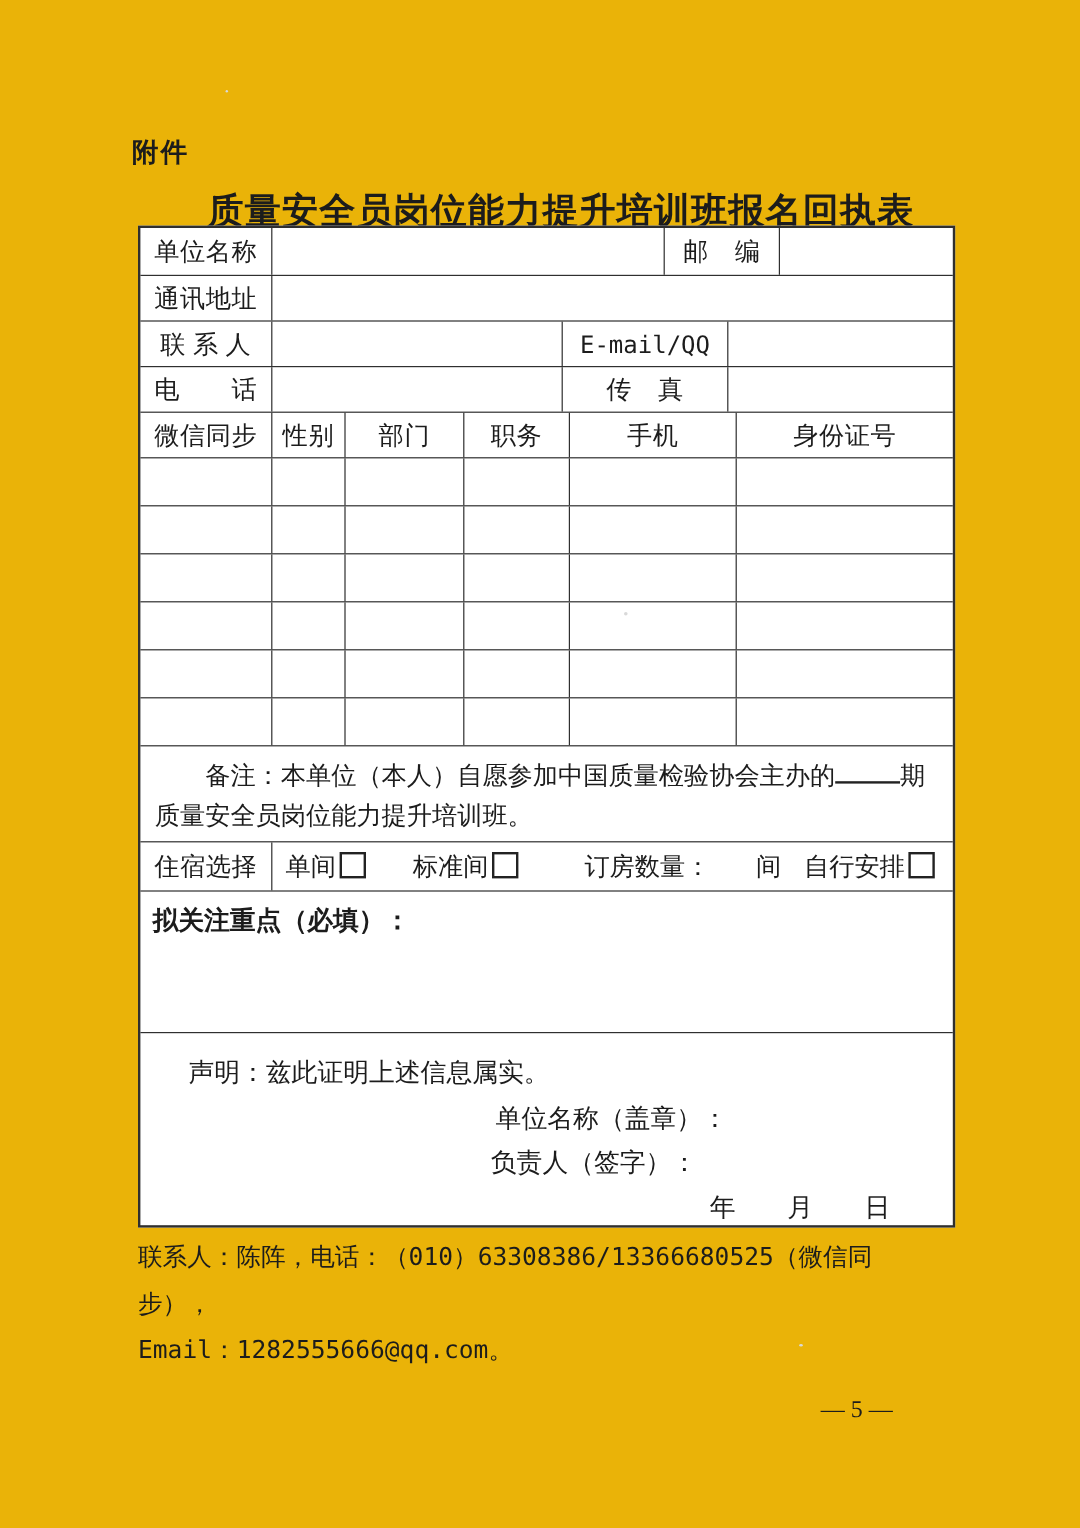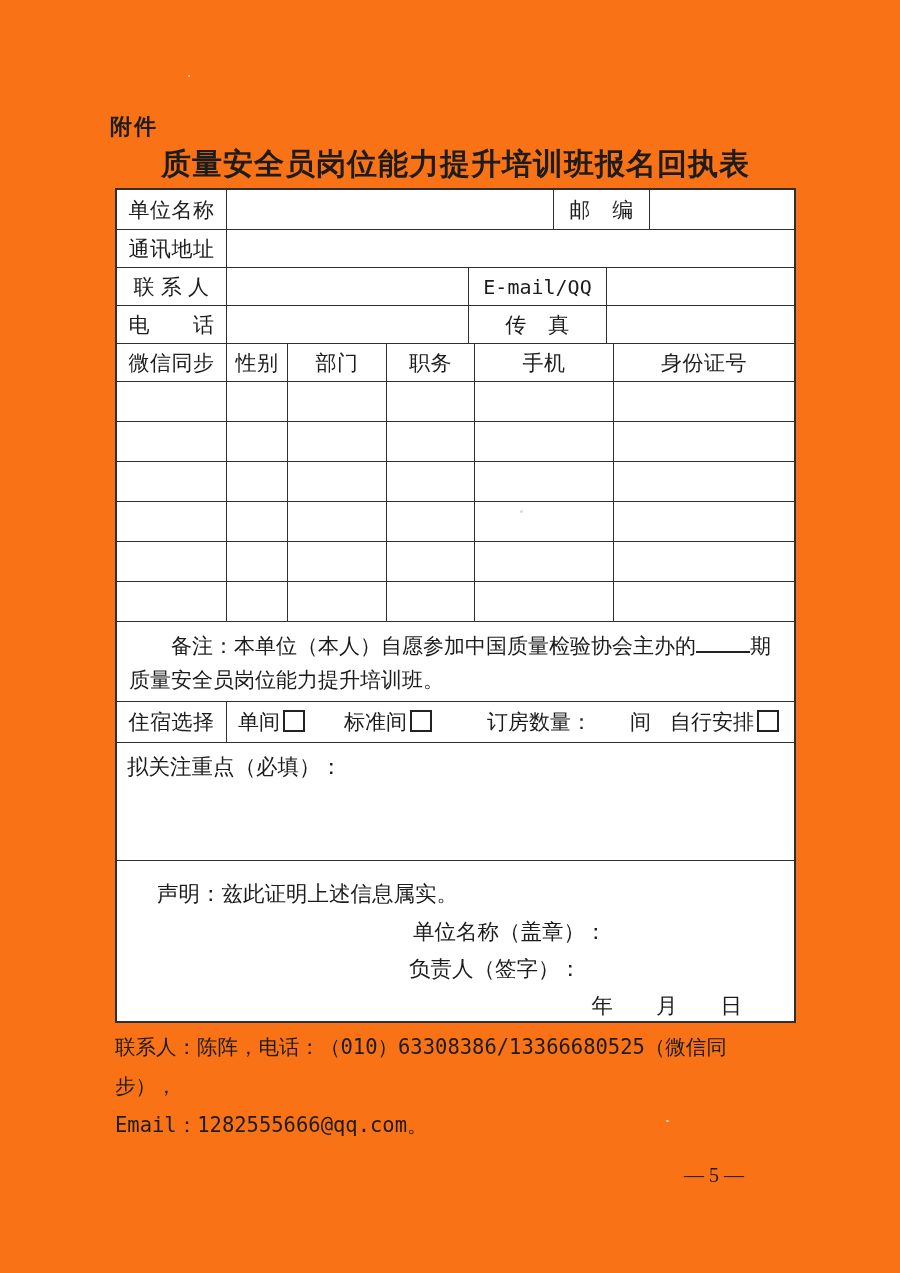--- a/index.html
+++ b/index.html
@@ -1,32 +1,32 @@
 <!DOCTYPE html>
 <html><head>
 <meta charset="utf-8">
 <style>
   html,body{margin:0;padding:0;}
   body{background:#fff;}
   .page{
-    position:relative;width:900px;height:1273px;background:#f97316;overflow:hidden;
+    position:relative;width:900px;height:1273px;background:#eab308;overflow:hidden;
     font-family:"Liberation Serif","DejaVu Serif",serif;color:#1c1c1c;
   }
   .attachment{position:absolute;left:110px;top:112px;font-size:22px;font-weight:bold;letter-spacing:2px;}
-  .title{position:absolute;left:115px;top:144px;width:681px;margin:0;text-align:center;
+  .title{position:absolute;left:115px;top:144px;width:681px;margin:12px;text-align:center;
     font-size:30px;font-weight:bold;letter-spacing:1px;font-family:"Liberation Sans","DejaVu Sans",sans-serif;}
   .form-table{position:absolute;left:115px;top:188px;width:681px;border:2px solid #2f2f2f;box-sizing:border-box;background:#fff;}
   .row{display:flex;border-bottom:1.5px solid #2f2f2f;box-sizing:border-box;}
   .row.no-bb{border-bottom:none;}
   .cell{border-right:1.5px solid #2f2f2f;box-sizing:border-box;display:flex;align-items:center;overflow:hidden;}
   .cell.last{border-right:none;}
   .rows-host{display:contents;}
   .w110{width:110px;text-align:center;}.w61{width:61px;}.w99{width:99px;}.w88{width:88px;}.w139{width:139px;}
   .w327{width:327px;}.w96{width:96px;}.w242{width:242px;}.w138{width:138px;}.grow{flex:1;}
-  .h40{height:40px;}.h38{height:38px;}.h80{height:80px;}.h41{height:41px;}.h118{height:118px;}.h160{height:160px;}
+  .h40{height:40px;}.h38{height:38px;}.h80{height:80px;}.h41{height:41px;}.h118{height:118px;font-weight:bold;}.h160{height:160px;}
   .label{justify-content:center;font-size:21px;letter-spacing:.5px;white-space:pre;}
   .mono{font-family:"DejaVu Sans Mono","Liberation Mono",monospace;font-size:20px;letter-spacing:0;}
   .remark-cell{display:block;padding:7px 12px 0 12px;font-size:21px;line-height:34px;}
   .remark-text{text-indent:42px;}
   .blank-line{display:inline-block;width:54px;height:.85em;border-bottom:2px solid #222;}
   .accom-cell{font-size:21px;white-space:pre;}
   .accom-item{display:inline-flex;align-items:center;}
   .checkbox{display:inline-block;width:18px;height:18px;border:2px solid #222;margin-left:3px;margin-top:-2px;background:#fff;}
   .ml11{margin-left:11px;}.ml39{margin-left:39px;}.ml55{margin-left:55px;}.ml38{margin-left:38px;}.ml19{margin-left:19px;}
   .focus-cell{display:block;padding:9px 10px;font-size:21.5px;}

